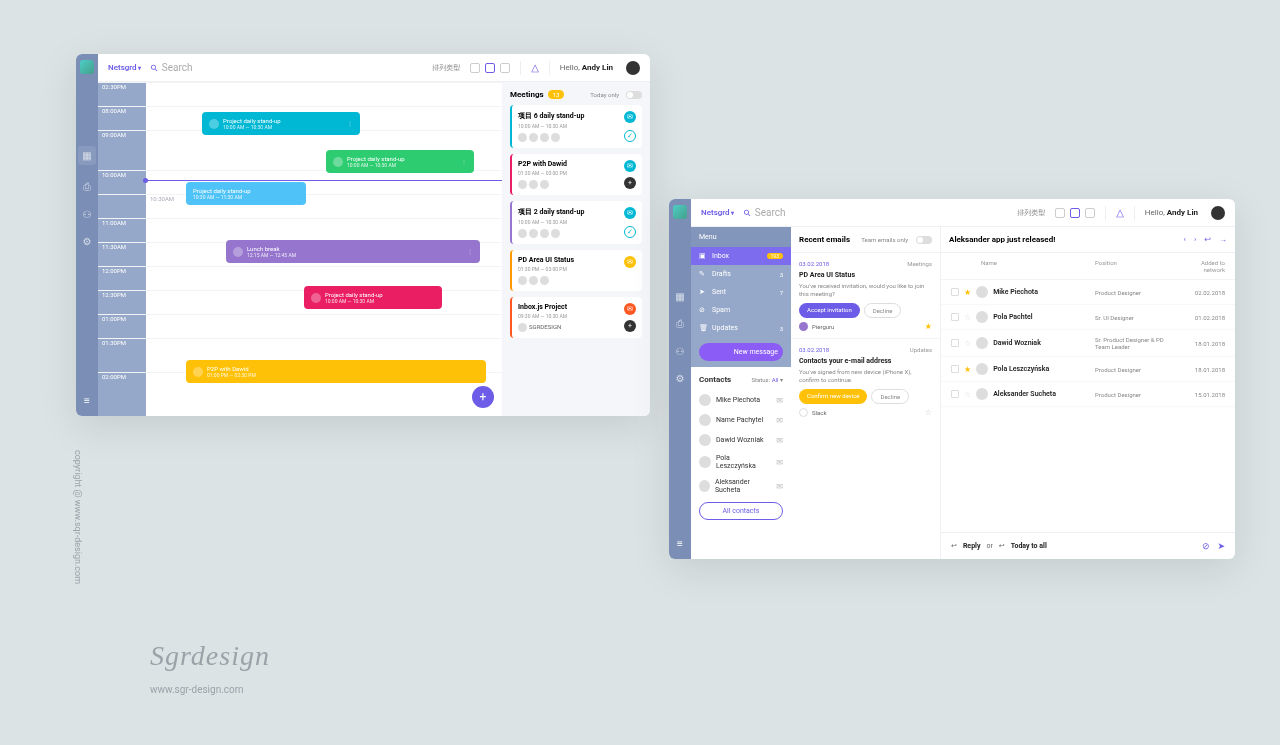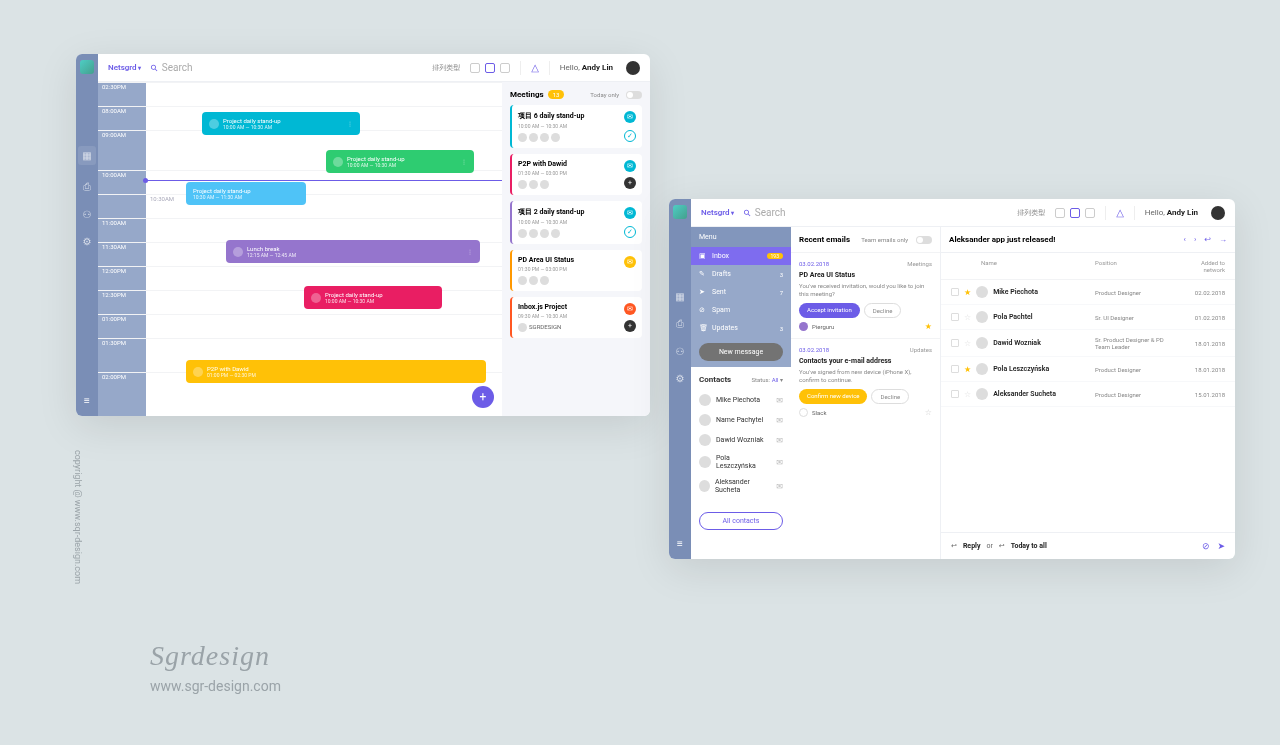--- a/index.html
+++ b/index.html
@@ -1,20 +1,20 @@
 <!DOCTYPE html>
 <html><head>
 <meta charset="utf-8">
 <style>
 *{margin:0;padding:0;box-sizing:border-box;font-family:-apple-system,BlinkMacSystemFont,"Segoe UI",Roboto,sans-serif}
 body{background:#dbe3e5;width:1280px;height:745px;position:relative;overflow:hidden}
 .copyright{position:absolute;left:73px;top:450px;font-size:9px;color:#9aa3a8;writing-mode:vertical-rl}
 .brand{position:absolute;left:150px;top:640px}
 .brand .name{font-size:28px;color:#9aa3a8;font-family:Georgia,serif;font-style:italic;letter-spacing:1px}
-.brand .url{font-size:14px;color:#9aa3a8;margin-top:6px}
+.brand .url{font-size:10px;color:#9aa3a8;margin-top:12px}
 
 
 .s1{position:absolute;left:76px;top:54px;width:574px;height:362px;background:#fff;border-radius:6px;box-shadow:0 10px 40px rgba(0,0,0,.1);overflow:hidden;font-size:7px}
 .rail{width:22px;background:#7a8eb6;display:flex;flex-direction:column;align-items:center;padding-top:6px;gap:16px}
 .rail .logo{width:14px;height:14px;background:linear-gradient(135deg,#4ecdc4,#44a08d);border-radius:3px}
 .rail .collapse{margin-top:auto;margin-bottom:10px;color:#fff;font-size:10px}
 .railicon{color:#fff;opacity:.7;font-size:10px}
 .railicon.act{background:rgba(255,255,255,.15);padding:4px;border-radius:3px}
 .s1 .main{display:flex;height:100%}
 .s1 .body{flex:1;display:flex;flex-direction:column}
@@ -92,31 +92,31 @@
 .s2 .body{flex:1;display:flex;flex-direction:column}
 .s2 .topbar{height:28px;display:flex;align-items:center;padding:0 10px;gap:10px;border-bottom:1px solid #eef0f4}
 .s2 .cols{flex:1;display:flex}
 .menu{width:100px;background:#96a8c9;display:flex;flex-direction:column}
 .menu .hd{background:#8296bc;color:#fff;font-size:7px;padding:6px 8px}
 .mi{display:flex;align-items:center;padding:5px 8px;color:#fff;font-size:7px;gap:5px}
 .mi .ico{width:8px;display:inline-block}
 .mi.act{background:#7e6cef}
 .mi .cnt{margin-left:auto;background:#ffc107;color:#fff;font-size:5px;padding:0 4px;border-radius:5px}
 .mi .dot{margin-left:auto;color:#fff;font-size:6px}
-.newmsg{margin:6px 8px;background:#737373;color:#fff;text-align:center;padding:5px;border-radius:10px;font-size:7px}
+.newmsg{margin:6px 8px;background:#8b5cf6;color:#fff;text-align:right;padding:5px;border-radius:10px;font-size:7px}
 .contacts{background:#fff;flex:1;padding:8px;margin:0}
 .chd{display:flex;align-items:center;justify-content:space-between;margin-bottom:6px}
 .chd .t{font-weight:700;color:#333;font-size:8px}
 .chd .st{font-size:6px;color:#888}
 .chd .st .all{color:#6c5ce7}
 .crow{display:flex;align-items:center;gap:5px;padding:4px 0}
 .crow .av{width:12px;height:12px;background:#ddd;border-radius:50%}
 .crow .nm{font-size:7px;color:#333}
 .crow .acts{margin-left:auto;display:flex;gap:4px;color:#bbb;font-size:8px}
-.allc{margin-top:14px;border:1px solid #6c5ce7;color:#6c5ce7;text-align:center;padding:4px;border-radius:10px;font-size:7px}
+.allc{margin-top:4px;border:1px solid #6c5ce7;color:#6c5ce7;text-align:center;padding:4px;border-radius:10px;font-size:7px}
 .emails{width:150px;border-right:1px solid #eef0f4;display:flex;flex-direction:column}
 .ehd{display:flex;align-items:center;padding:8px;gap:4px}
 .ehd .t{font-weight:700;font-size:8px}
 .ehd .r{margin-left:auto;font-size:6px;color:#888}
 .ecard{padding:7px 8px;border-top:1px solid #f2f3f5}
 .ecard .dt{color:#6c5ce7;font-size:6px}
 .ecard .cat{float:right;font-size:6px;color:#999}
 .ecard .cat.red{color:#ff5252}
 .ecard .etitle{font-weight:700;font-size:7px;margin:3px 0;color:#222}
 .ecard .edesc{font-size:6px;color:#888;line-height:1.4}

